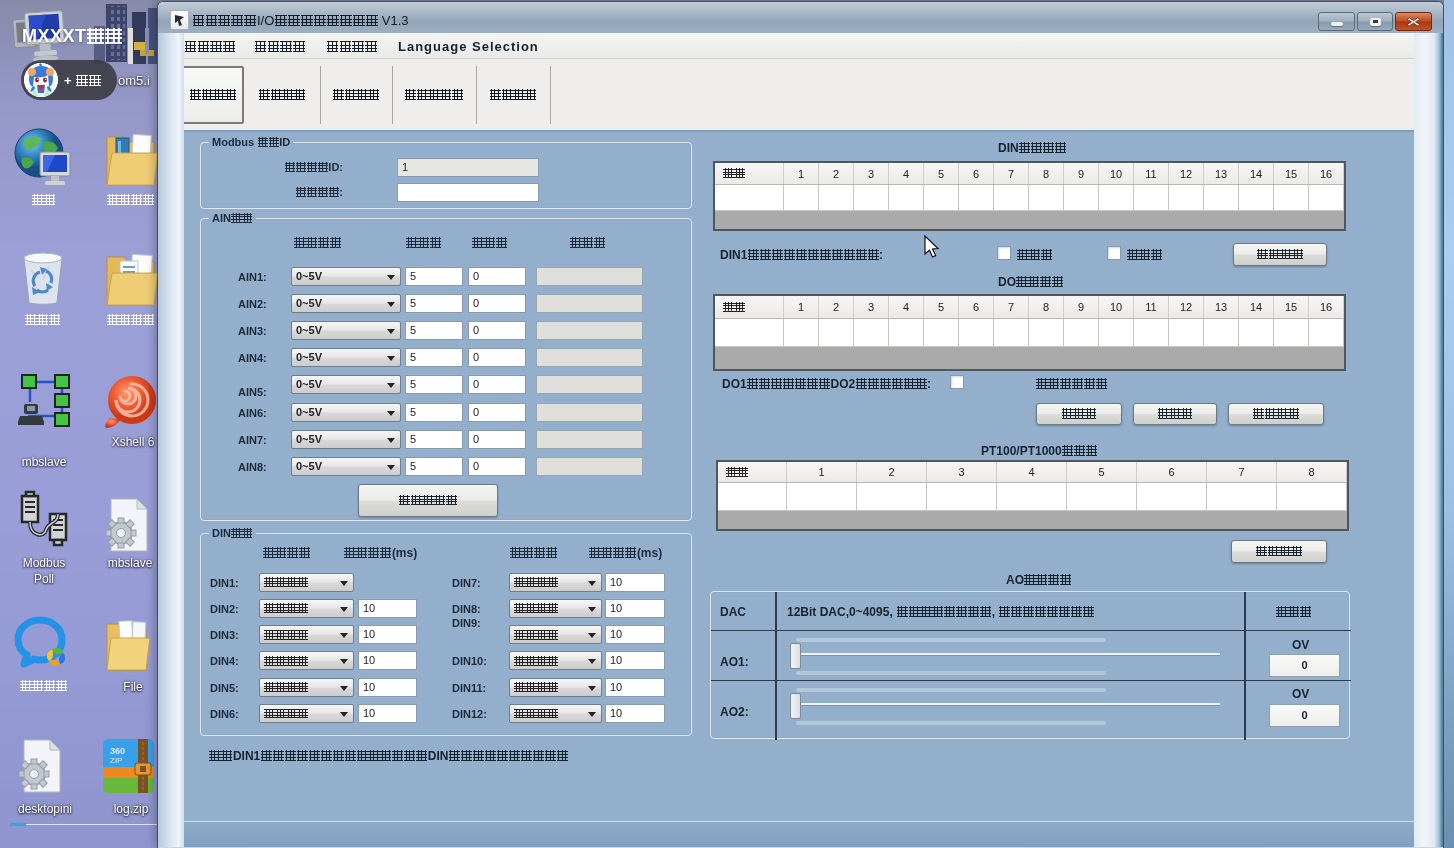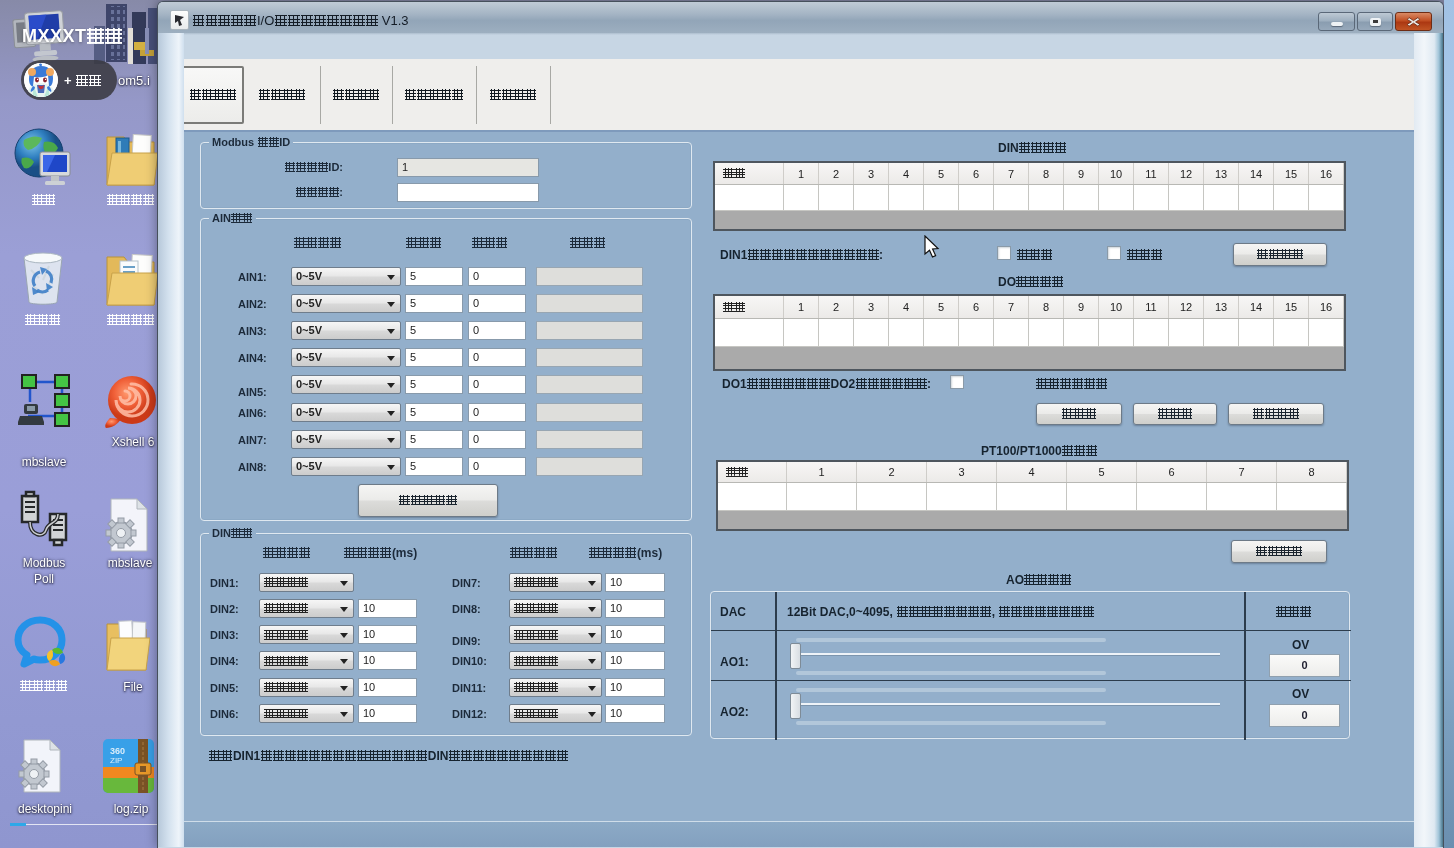--- a/index.html
+++ b/index.html
@@ -283,20 +283,26 @@
     </div>
   <div class="wbtn" id="bmax">
       <span style="position:absolute;left:12px;top:5px;width:11px;height:8px;background:#eef2f5;border-radius:2px;box-shadow:0 1px 1px #5a6878"></span>
       <span style="position:absolute;left:15px;top:7px;width:5px;height:3px;background:#3a3a3a"></span>
     </div>
   <div class="wbtn" id="bclose">
       <svg width="35" height="17" viewBox="0 0 35 17" style="position:absolute;left:0;top:0">
         <path d="M13 4.5 L17.5 7.6 L22 4.5 L23.7 6.6 L19.6 8.9 L23.7 11.2 L22 13.3 L17.5 10.2 L13 13.3 L11.3 11.2 L15.4 8.9 L11.3 6.6 Z" fill="#e9e9e7" stroke="#73301a" stroke-width=".9"></path>
       </svg>
     </div>
+  <div class="abs" id="menubar">
+    <span class="mitem" style="left:11px"><i class="cjk"></i><i class="cjk"></i><i class="cjk"></i><i class="cjk"></i></span>
+    <span class="mitem" style="left:81px"><i class="cjk"></i><i class="cjk"></i><i class="cjk"></i><i class="cjk"></i></span>
+    <span class="mitem" style="left:153px"><i class="cjk"></i><i class="cjk"></i><i class="cjk"></i><i class="cjk"></i></span>
+    <span class="mitem" style="left:225px;letter-spacing:1px">Language Selection</span>
+  </div>
   <div class="abs" id="tabstrip">
     <div class="tab" id="tab1" style="left:9px;width:62px">
         <i class="cjk"></i>
         <i class="cjk"></i>
         <i class="cjk"></i>
         <i class="cjk"></i>
       </div>
     <div class="tab" style="left:71px;width:76px">
         <i class="cjk"></i>
         <i class="cjk"></i>
@@ -408,21 +414,21 @@
         <div class="inp" style="left:404px;top:38.5px;width:60px;height:19px">10</div>
         <div class="lab" style="left:9px;top:68.8px">DIN2:</div>
         <div class="combo" style="left:58px;top:64.8px;width:95px;height:19px"><i class="cjk"></i><i class="cjk"></i><i class="cjk"></i><i class="cjk"></i></div>
         <div class="inp" style="left:157px;top:64.8px;width:59px;height:19px">10</div>
         <div class="lab" style="left:251px;top:68.8px">DIN8:</div>
         <div class="combo" style="left:308px;top:64.8px;width:93px;height:19px"><i class="cjk"></i><i class="cjk"></i><i class="cjk"></i><i class="cjk"></i></div>
         <div class="inp" style="left:404px;top:64.8px;width:60px;height:19px">10</div>
         <div class="lab" style="left:9px;top:95.1px">DIN3:</div>
         <div class="combo" style="left:58px;top:91.1px;width:95px;height:19px"><i class="cjk"></i><i class="cjk"></i><i class="cjk"></i><i class="cjk"></i></div>
         <div class="inp" style="left:157px;top:91.1px;width:59px;height:19px">10</div>
-        <div class="lab" style="left:251px;top:101px">DIN9:</div>
+        <div class="lab" style="left:251px;top:83px">DIN9:</div>
         <div class="combo" style="left:308px;top:91.1px;width:93px;height:19px"><i class="cjk"></i><i class="cjk"></i><i class="cjk"></i><i class="cjk"></i></div>
         <div class="inp" style="left:404px;top:91.1px;width:60px;height:19px">10</div>
         <div class="lab" style="left:9px;top:121.4px">DIN4:</div>
         <div class="combo" style="left:58px;top:117.4px;width:95px;height:19px"><i class="cjk"></i><i class="cjk"></i><i class="cjk"></i><i class="cjk"></i></div>
         <div class="inp" style="left:157px;top:117.4px;width:59px;height:19px">10</div>
         <div class="lab" style="left:251px;top:121.4px">DIN10:</div>
         <div class="combo" style="left:308px;top:117.4px;width:93px;height:19px"><i class="cjk"></i><i class="cjk"></i><i class="cjk"></i><i class="cjk"></i></div>
         <div class="inp" style="left:404px;top:117.4px;width:60px;height:19px">10</div>
         <div class="lab" style="left:9px;top:147.7px">DIN5:</div>
         <div class="combo" style="left:58px;top:143.7px;width:95px;height:19px"><i class="cjk"></i><i class="cjk"></i><i class="cjk"></i><i class="cjk"></i></div>

